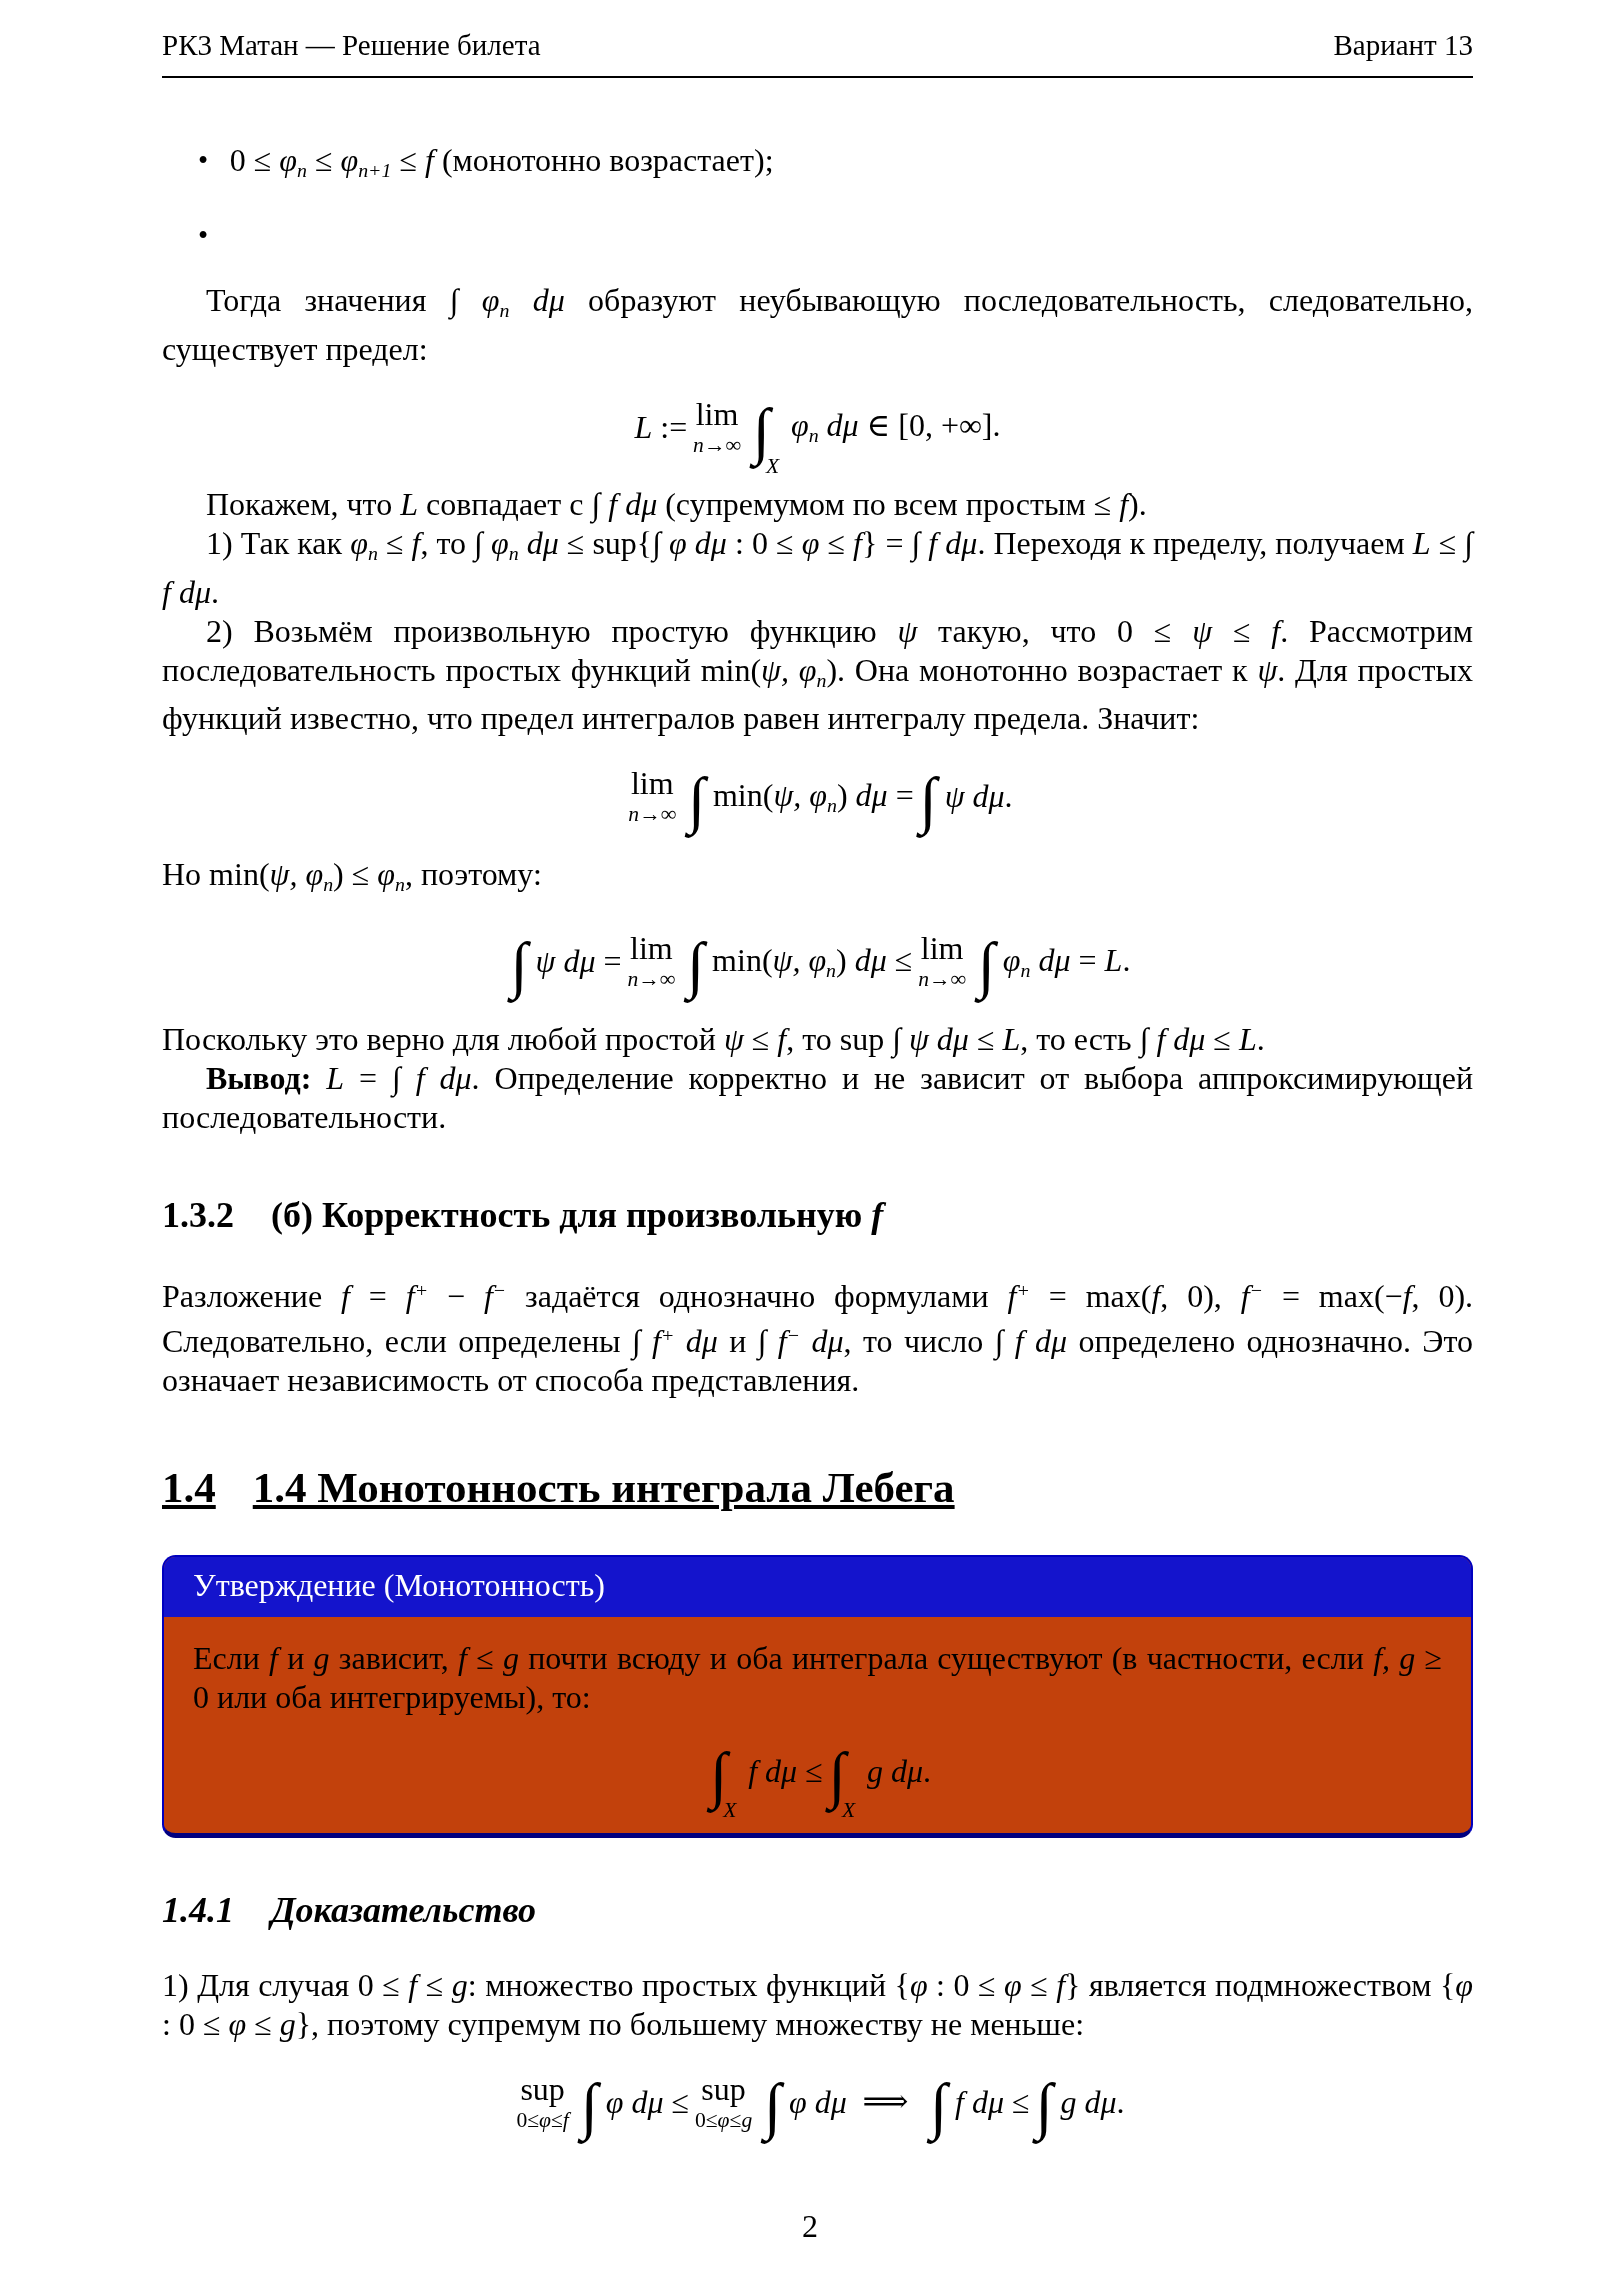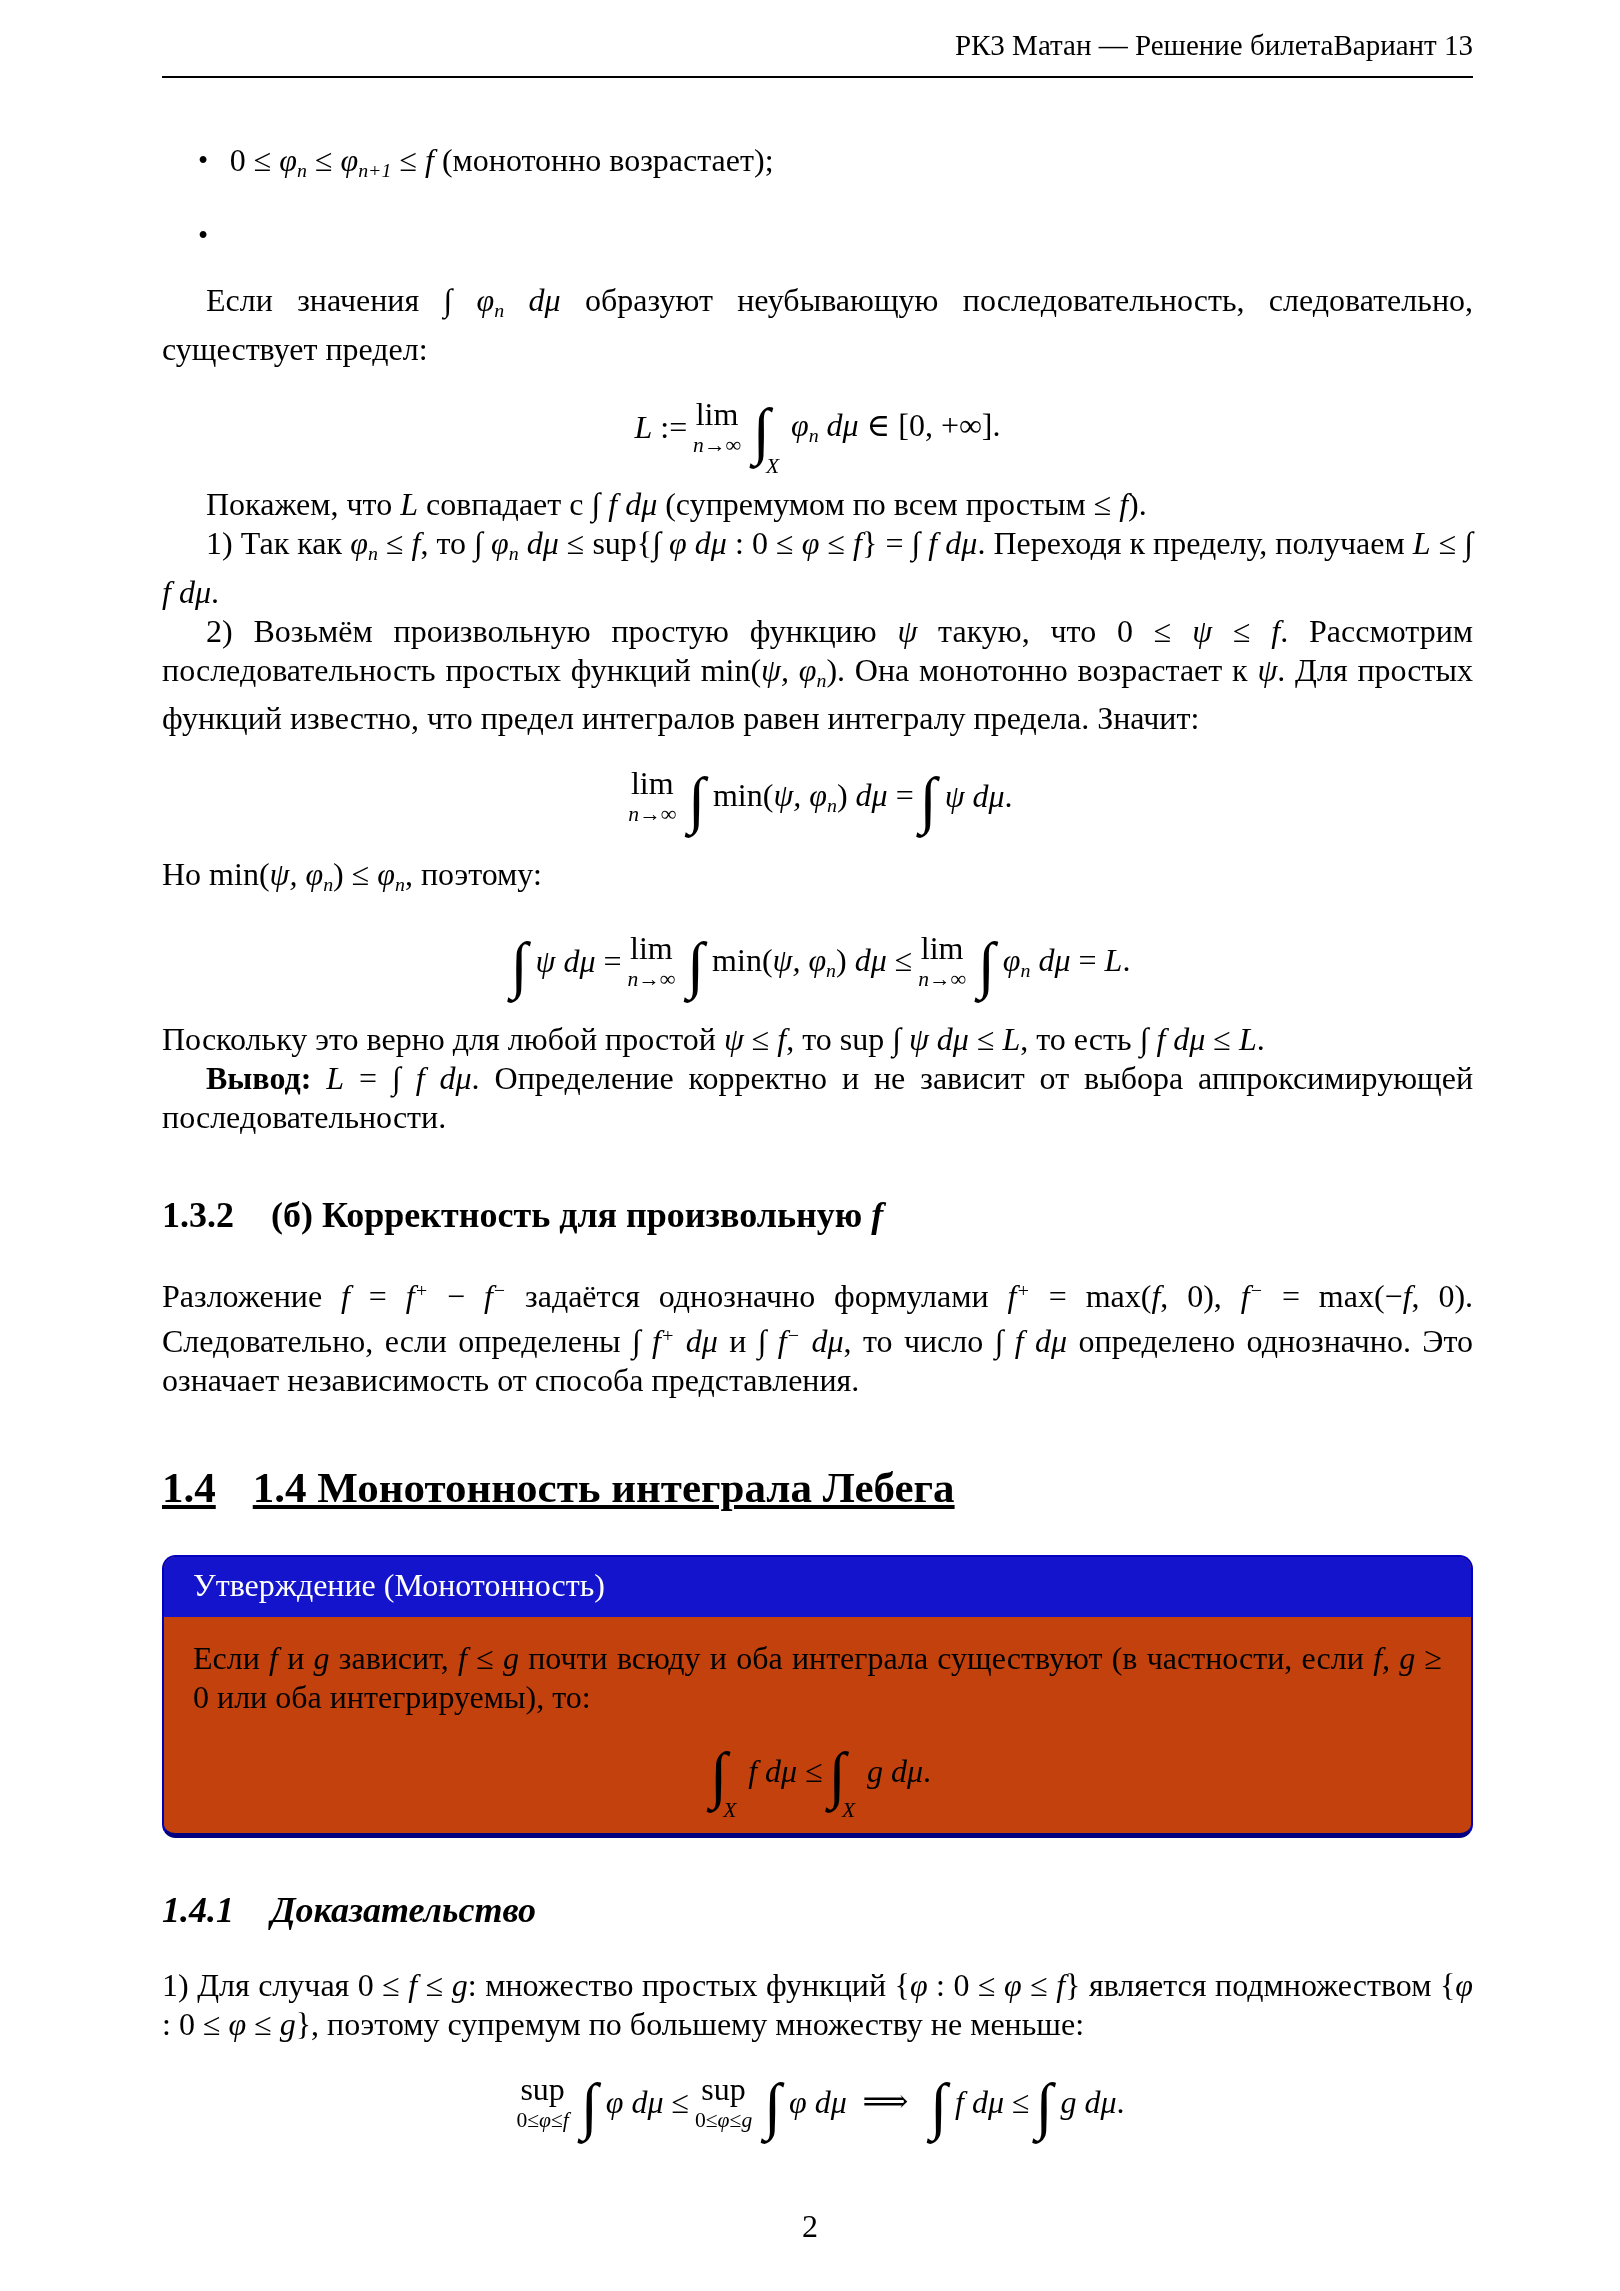--- a/index.html
+++ b/index.html
@@ -4,21 +4,21 @@
 <style>
   html,body{margin:0;padding:0;background:#ffffff;}
   body{
     width:1620px;height:2292px;position:relative;
     font-family:"Liberation Serif","DejaVu Serif",serif;
     color:#000;
   }
   .page{padding:29px 147px 0 162px;box-sizing:border-box;}
   
   .hdr{
-    display:flex;justify-content:flex-end;align-items:baseline;
+    display:flex;justify-content:space-between;align-items:baseline;
     font-size:29px;padding-bottom:13.7px;border-bottom:2px solid #000;
   }
   
   .bullets{margin:63px 0 0 0;padding:0;list-style:none;}
   .bullets li{display:flex;margin:0 0 26.5px 36px;font-size:32px;line-height:39px;}
   .bullet-glyph{margin-right:21.6px;font-size:29px;line-height:39px;}
   
   p.para{margin:0;font-size:32px;line-height:39px;text-align:justify;text-indent:44px;}
   p.noind{text-indent:0;}
   .mi{font-style:italic;}
@@ -75,21 +75,21 @@
   <ul class="bullets">
     <li>
       <span class="bullet-glyph">•</span>
       <span class="runs"><span>0 ≤ </span><span class="mi">φ</span><sub>n</sub><span> ≤ </span><span class="mi">φ</span><sub>n+1</sub><span> ≤ </span><span class="mi">f</span><span> (монотонно возрастает);</span></span>
     </li>
     <li>
       <span class="bullet-glyph">•</span>
     </li>
   </ul>
 
-  <p class="para runs" style="margin-top:17.6px;"><span>Если значения ∫ </span><span class="mi">φ</span><sub>n</sub><span class="mi"> dμ</span><span> образуют неубывающую последовательность, следовательно, существует предел:</span></p>
+  <p class="para runs" style="margin-top:17.6px;"><span>Тогда значения ∫ </span><span class="mi">φ</span><sub>n</sub><span class="mi"> dμ</span><span> образуют неубывающую последовательность, следовательно, существует предел:</span></p>
 
   <div class="eq">
     <span class="runs"><span class="mi">L</span><span> := </span></span>
     <span class="limstack">
       <span class="ltop">lim</span>
       <span class="lbot">n→∞</span>
     </span>
     <span class="bint"><span>∫</span><span class="isub">X</span></span>
     <span class="runs"><span class="mi">φ</span><sub>n</sub><span class="mi"> dμ</span><span> ∈ [0, +∞].</span></span>
   </div>

